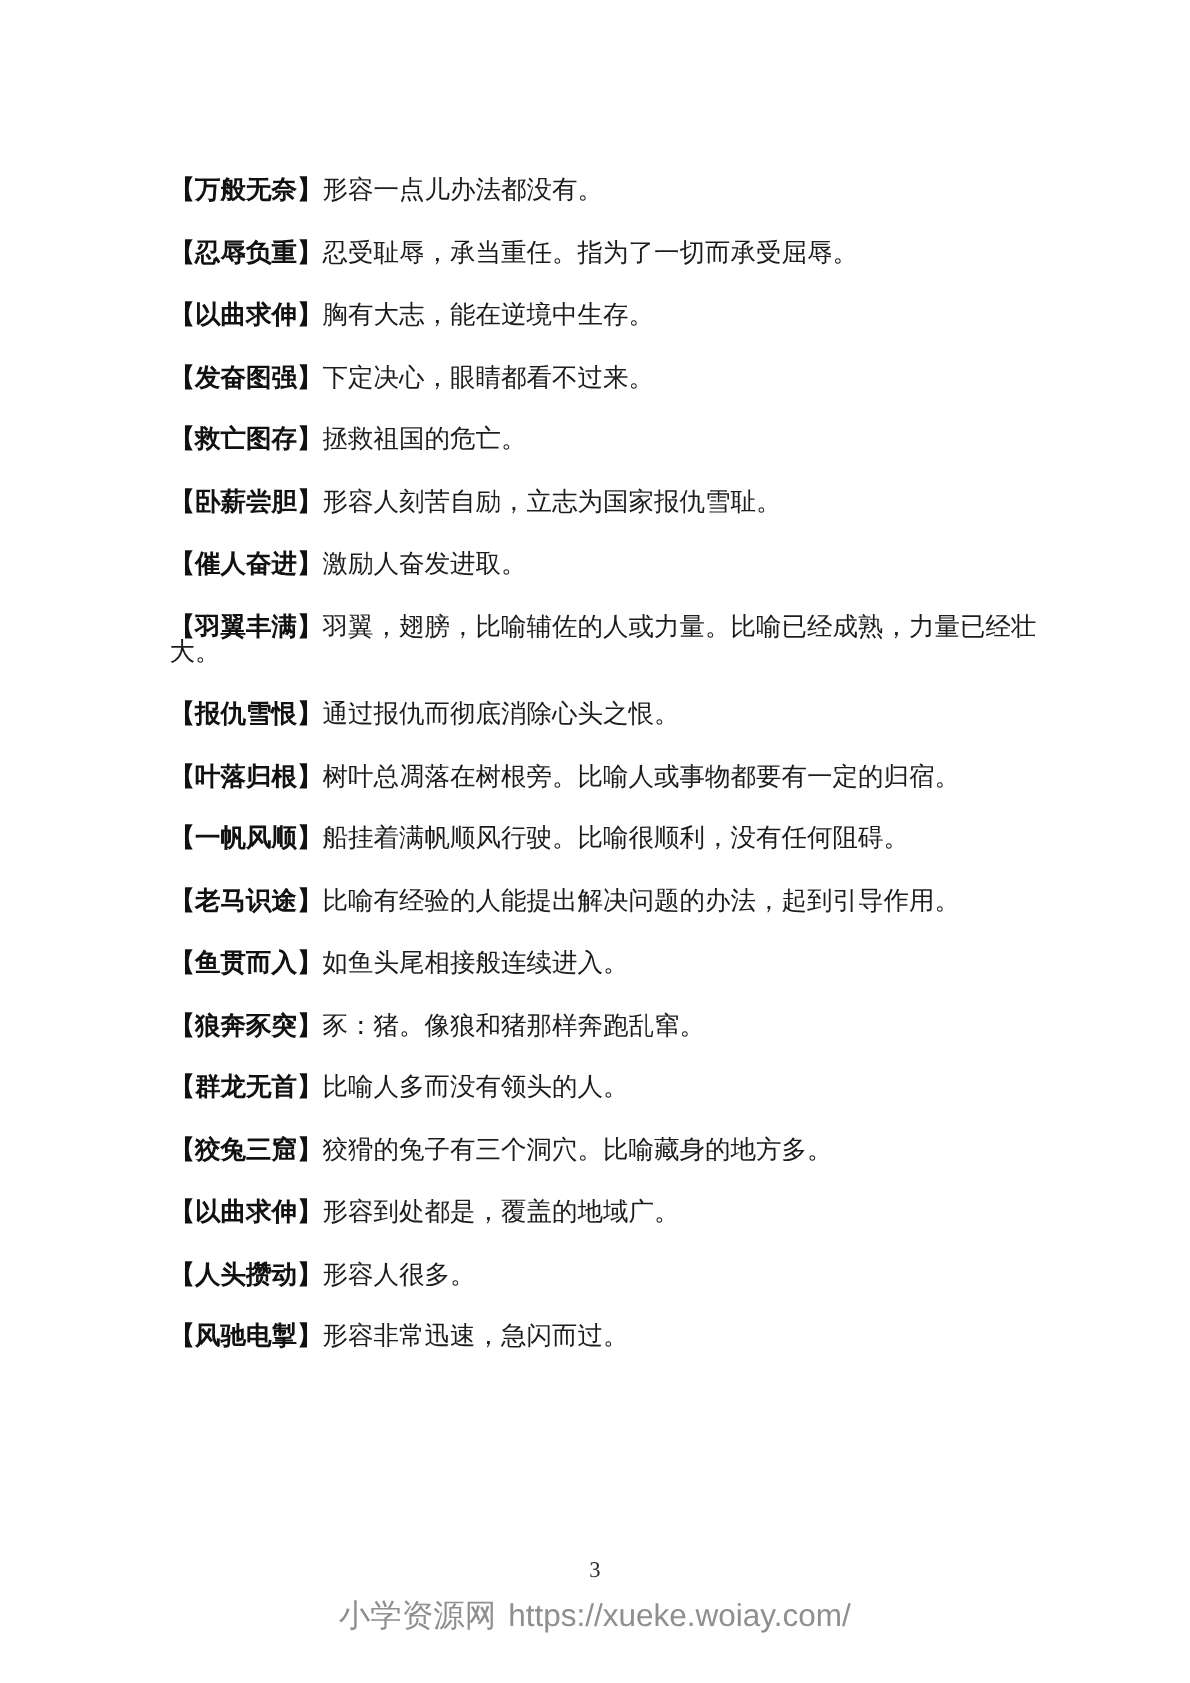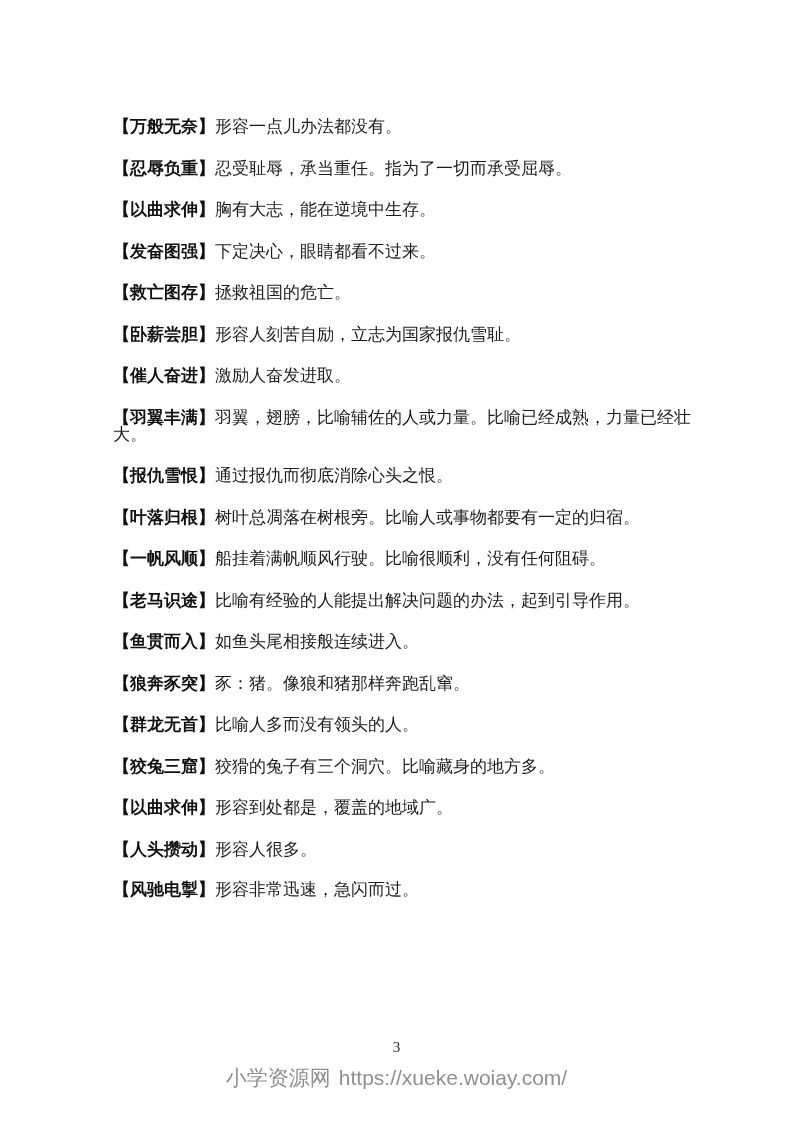--- a/index.html
+++ b/index.html
@@ -22,21 +22,21 @@
     top: 118px;
     left: 113px;
     width: 592px;
   }
   .entry {
     margin: 0 0 24.5px 0;
     font-size: 17px;
     line-height: 17px;
     letter-spacing: 0;
   }
-  .entry:last-child { margin-bottom: 0; font-family: Liberation Mono, monospace; }
+  .entry:last-child { margin-bottom: 0; }
   .term {
     font-weight: 700;
     color: #111111;
   }
   .definition {
     font-weight: 400;
     color: #1c1c1c;
   }
   .page-number {
     position: absolute;

